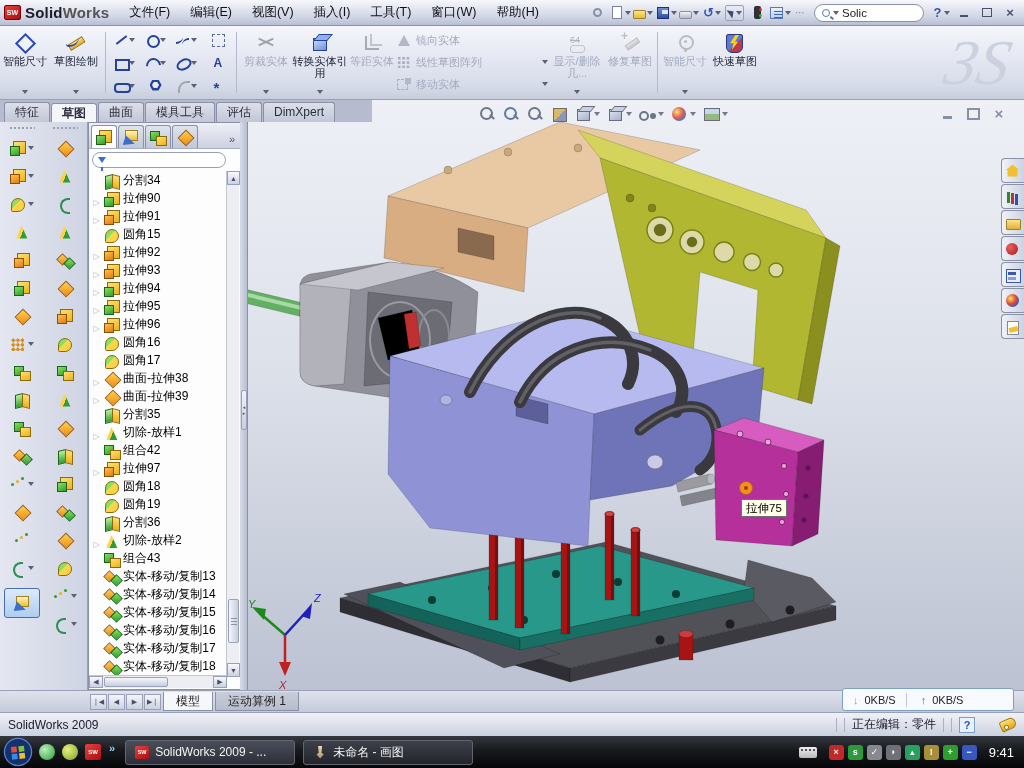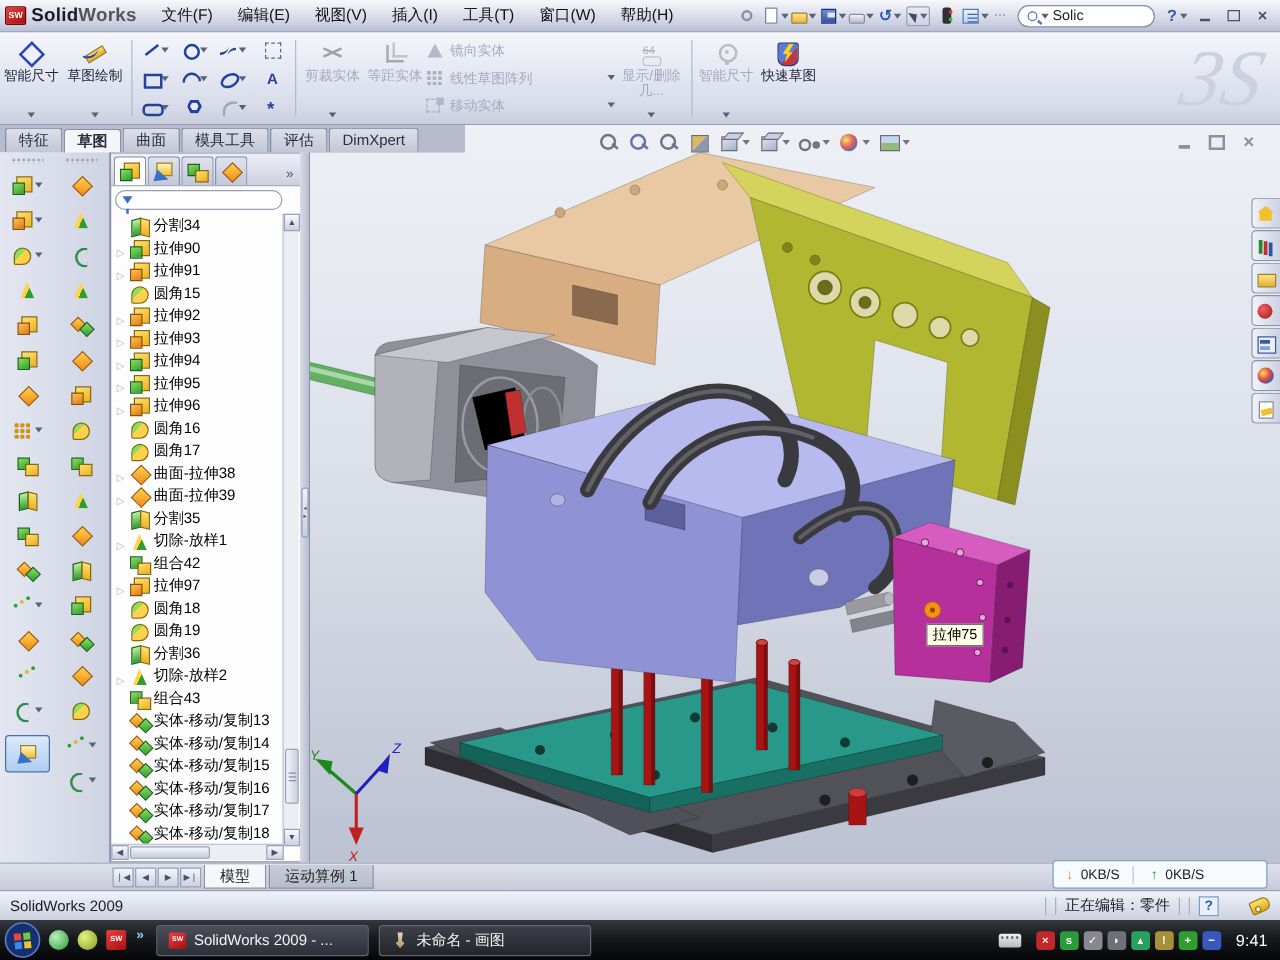--- a/index.html
+++ b/index.html
@@ -1,17 +1,17 @@
 <!DOCTYPE html>
 <html><head>
 <meta charset="utf-8">
 <style>
   html,body{margin:0;padding:0;background:#444;}
   *{box-sizing:border-box;font-family:"Liberation Sans","DejaVu Sans",sans-serif;}
-  #screen{position:relative;width:1024px;height:768px;overflow:hidden;background:#ffffff;}
+  #screen{position:relative;width:1024px;height:768px;overflow:hidden;background:#ef4444;}
 
   
   .titlebar{position:absolute;left:0;top:0;width:1024px;height:26px;
     background:linear-gradient(#f7f8fc,#cfd4e4 70%,#b9bfd4);border-bottom:1px solid #8a90a8;
     display:flex;align-items:center;}
   .logo{display:flex;align-items:center;gap:4px;padding:0 10px 0 4px;}
   .logo-badge{width:17px;height:15px;background:linear-gradient(145deg,#e84040,#a80f0f);
     color:#fff;font-size:7px;font-weight:bold;display:flex;align-items:center;justify-content:center;
     border:1px solid #700;border-radius:2px;}
   .logo-text{font-size:15px;color:#1c1c28;letter-spacing:.2px;}
@@ -367,20 +367,25 @@
         <span class="skcell">
           <span class="sk k-point"></span>
         </span>
       </div>
     <div class="vsep"></div>
     <div class="cbtn dis" style="width:52px">
       <span class="icx x-trim"></span>
       <span class="lbl">剪裁实体</span>
         <span class="caret"></span>
     </div>
+    <div class="cbtn" style="width:56px">
+      <span class="icx x-convert"></span>
+      <span class="lbl">转换实体引用</span>
+        <span class="caret"></span>
+    </div>
     <div class="cbtn dis" style="width:48px">
       <span class="icx x-offset"></span>
       <span class="lbl">等距实体</span>
     </div>
     <div class="mgrp">
       <div class="mrow">
         <span class="mic mi-mirror"></span>
         <span>镜向实体</span>
       </div>
       <div class="mrow">
@@ -391,20 +396,24 @@
       <div class="mrow">
         <span class="mic mi-move"></span>
         <span>移动实体</span>
           <span class="caret"></span>
       </div>
     </div>
     <div class="cbtn dis" style="width:58px">
       <span class="icx x-disp"></span>
       <span class="lbl">显示/删除几...</span>
         <span class="caret"></span>
+    </div>
+    <div class="cbtn dis" style="width:48px">
+      <span class="icx x-repair"></span>
+      <span class="lbl">修复草图</span>
     </div>
     <div class="vsep"></div>
     <div class="cbtn dis" style="width:48px">
       <span class="icx x-snap"></span>
       <span class="lbl">智能尺寸</span>
         <span class="caret"></span>
     </div>
     <div class="cbtn" style="width:52px">
       <span class="icx x-rapid"></span>
       <span class="lbl">快速草图</span>

